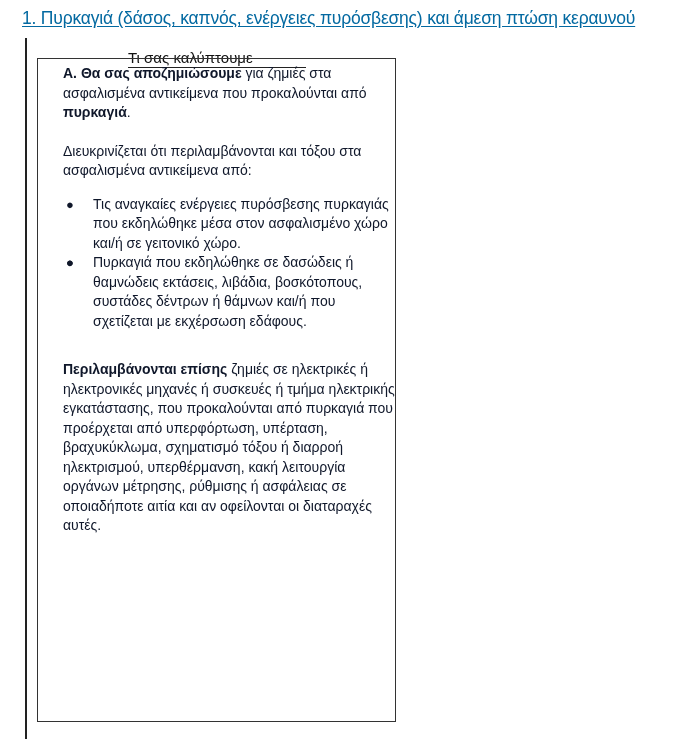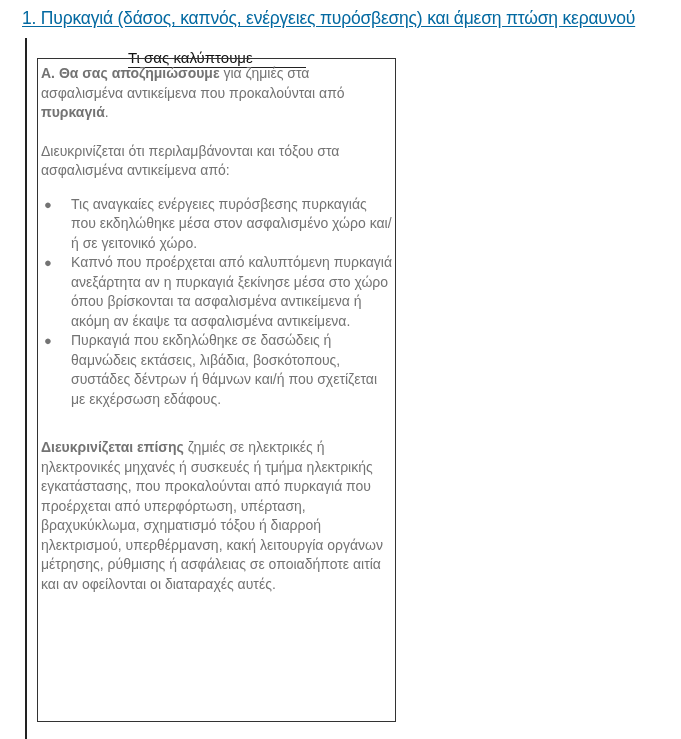--- a/index.html
+++ b/index.html
@@ -13,22 +13,22 @@
   }
   .left-rule {
     position:absolute; left:25px; top:38px; width:1.5px; height:701px; background:#222;
   }
   .subtitle {
     position:absolute; left:128px; top:32px; font-size:15px; color:#111;
     border-bottom:1.5px solid #222; padding-bottom:1px; width:178px;margin-top:17px;
   }
   .box {
     position:absolute; left:37px; top:58px; width:359px; height:664px;
-    border:1.5px solid #333; box-sizing:border-box; padding:5px 0 0 3px;
-    font-size:14px; line-height:19.5px; color:#737373;
+    border:1.5px solid #333; box-sizing:border-box; padding:5px 0 0 25px;
+    font-size:14px; line-height:19.5px; color:#0f172a;
   }
   .box p { margin:0; }
   .box .gap { height:19px; }
   .box .gap-sm { height:10px; }
   b { font-weight:bold; }
   ul { list-style:none; margin:4px 0 0 0; padding:0; }
   li { position:relative; padding-left:30px; margin:0; }
   li .bullet { position:absolute; left:3px; top:0; font-size:13px; }
 </style>
 </head>
@@ -40,23 +40,23 @@
 
 <div class="box">
   <p>
     <b>Α. Θα σας αποζημιώσουμε</b><span> για ζημιές στα ασφαλισμένα αντικείμενα που προκαλούνται από </span><b>πυρκαγιά</b><span>.</span>
   </p>
   <div class="gap"></div>
   <p>Διευκρινίζεται ότι περιλαμβάνονται και τόξου στα ασφαλισμένα αντικείμενα από:</p>
   <div class="gap-sm"></div>
   <ul>
     <li><span class="bullet">●</span><span>Τις αναγκαίες ενέργειες πυρόσβεσης πυρκαγιάς που εκδηλώθηκε μέσα στον ασφαλισμένο χώρο και/ή σε γειτονικό χώρο.</span></li>
-    <li><span class="bullet">●</span><span>Καπνό που προέρχεται από καλυπτόμενη πυρκαγιά ανεξάρτητα αν η πυρκαγιά ξεκίνησε μέσα στο χώρο όπου βρίσκονται τα ασφαλισμένα αντικείμενα ή ακόμη αν έκαψε τα ασφαλισμένα αντικείμενα.</span></li>
+    <li><span class="bullet">●</span></li>
     <li><span class="bullet">●</span><span>Πυρκαγιά που εκδηλώθηκε σε δασώδεις ή θαμνώδεις εκτάσεις, λιβάδια, βοσκότοπους, συστάδες δέντρων ή θάμνων και/ή που σχετίζεται με εκχέρσωση εδάφους.</span></li>
   </ul>
   <div class="gap"></div>
   <div class="gap-sm"></div>
   <p>
-    <b>Διευκρινίζεται επίσης</b><span> ζημιές σε ηλεκτρικές ή ηλεκτρονικές μηχανές ή συσκευές ή τμήμα ηλεκτρικής εγκατάστασης, που προκαλούνται από πυρκαγιά που προέρχεται από υπερφόρτωση, υπέρταση, βραχυκύκλωμα, σχηματισμό τόξου ή διαρροή ηλεκτρισμού, υπερθέρμανση, κακή λειτουργία οργάνων μέτρησης, ρύθμισης ή ασφάλειας σε οποιαδήποτε αιτία και αν οφείλονται οι διαταραχές αυτές.</span>
+    <b>Περιλαμβάνονται επίσης</b><span> ζημιές σε ηλεκτρικές ή ηλεκτρονικές μηχανές ή συσκευές ή τμήμα ηλεκτρικής εγκατάστασης, που προκαλούνται από πυρκαγιά που προέρχεται από υπερφόρτωση, υπέρταση, βραχυκύκλωμα, σχηματισμό τόξου ή διαρροή ηλεκτρισμού, υπερθέρμανση, κακή λειτουργία οργάνων μέτρησης, ρύθμισης ή ασφάλειας σε οποιαδήποτε αιτία και αν οφείλονται οι διαταραχές αυτές.</span>
   </p>
   <div class="gap"></div>
   <div class="gap-sm"></div>
 </div>
 
 </body></html>

